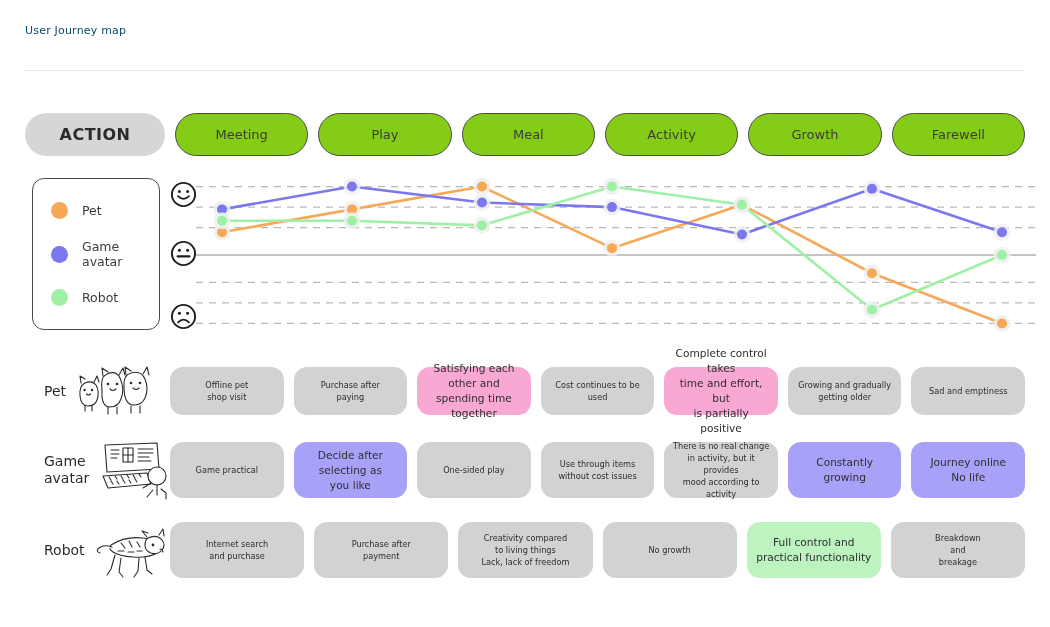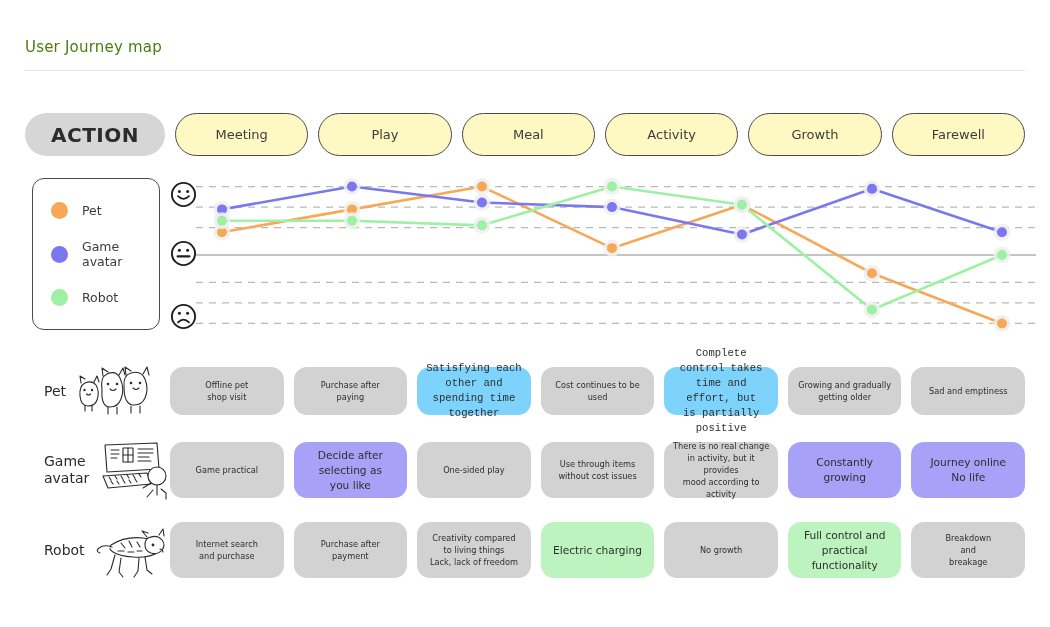--- a/index.html
+++ b/index.html
@@ -6,45 +6,45 @@
   html, body {
     width: 1050px; height: 627px;
     background: #ffffff;
     font-family: "DejaVu Sans", sans-serif;
     overflow: hidden;
   }
   #root { position: relative; width: 1050px; height: 627px; }
 
   
   .page-title {
-    position: absolute; left: 25px; top: 38px;
-    font-size: 15px; color: #4d7c0f; letter-spacing: .2px;
+    position: absolute; left: 25px; top: 24px;
+    font-size: 11px; color: #0c4a6e; letter-spacing: .2px;
     font-family: "DejaVu Sans", sans-serif;
   }
   .header-rule {
     position: absolute; left: 25px; top: 70px;
     width: 1000px; height: 1px; background: #e6e6e8;
   }
 
   
   .action-row {
     position: absolute; left: 25px; top: 113px;
     width: 1000px; height: 43px;
     display: flex; align-items: stretch; gap: 10px;
   }
   .action-pill {
     border-radius: 22px;
     display: flex; align-items: center; justify-content: center;
     font-size: 13px; color: #3c3c3c;
-    background: #fef9c3; border: 1.4px solid #4a4a4a;
+    background: #84cc16; border: 1.4px solid #4a4a4a;
     white-space: nowrap;
   }
   .action-pill.label-pill {
     background: #d6d6d6; border: none;
-    font-weight: bold; font-size: 20px; letter-spacing: .5px;
+    font-weight: bold; font-size: 16px; letter-spacing: .5px;
     color: #2b2b2b; width: 140px; flex: 0 0 140px;
   }
   .action-pill.stage { flex: 1 1 0; }
 
   
   .chart-zone { position: absolute; left: 0; top: 170px; width: 1050px; height: 170px; }
 
   .legend-box {
     position: absolute; left: 32px; top: 8px;
     width: 128px; height: 152px;
@@ -86,21 +86,21 @@
     flex: 1 1 0;
     border-radius: 13px;
     background: #d2d2d2;
     display: flex; align-items: center; justify-content: center;
     text-align: center;
     font-size: 8.2px; line-height: 12px; color: #2e2e2e;
     padding: 6px 7px;
     white-space: pre-line;
   }
   .card.hl { font-size: 10.6px; line-height: 15px; }
-  .card.pet-hl { background: #7dd3fc; font-family: Liberation Mono, monospace; }
+  .card.pet-hl { background: #f9a8d4; }
   .card.game-hl { background: #a7a2f8; }
   .card.robot-hl { background: #bdf3bf; }
   .r1 .card { height: 48px; }
   .r2 .card { height: 56px; }
   .r3 .card { height: 56px; }
 </style>
 </head>
 <body>
 
 <div id="root">
@@ -334,21 +334,20 @@
         </span>
       </div>
       <div class="cards">
         <div class="card">Internet search
 and purchase</div>
         <div class="card">Purchase after
 payment</div>
         <div class="card">Creativity compared
 to living things
 Lack, lack of freedom</div>
-        <div class="card hl robot-hl">Electric charging</div>
         <div class="card">No growth</div>
         <div class="card hl robot-hl">Full control and
 practical functionality</div>
         <div class="card">Breakdown
 and
 breakage</div>
       </div>
     </div>
 
   </div>

